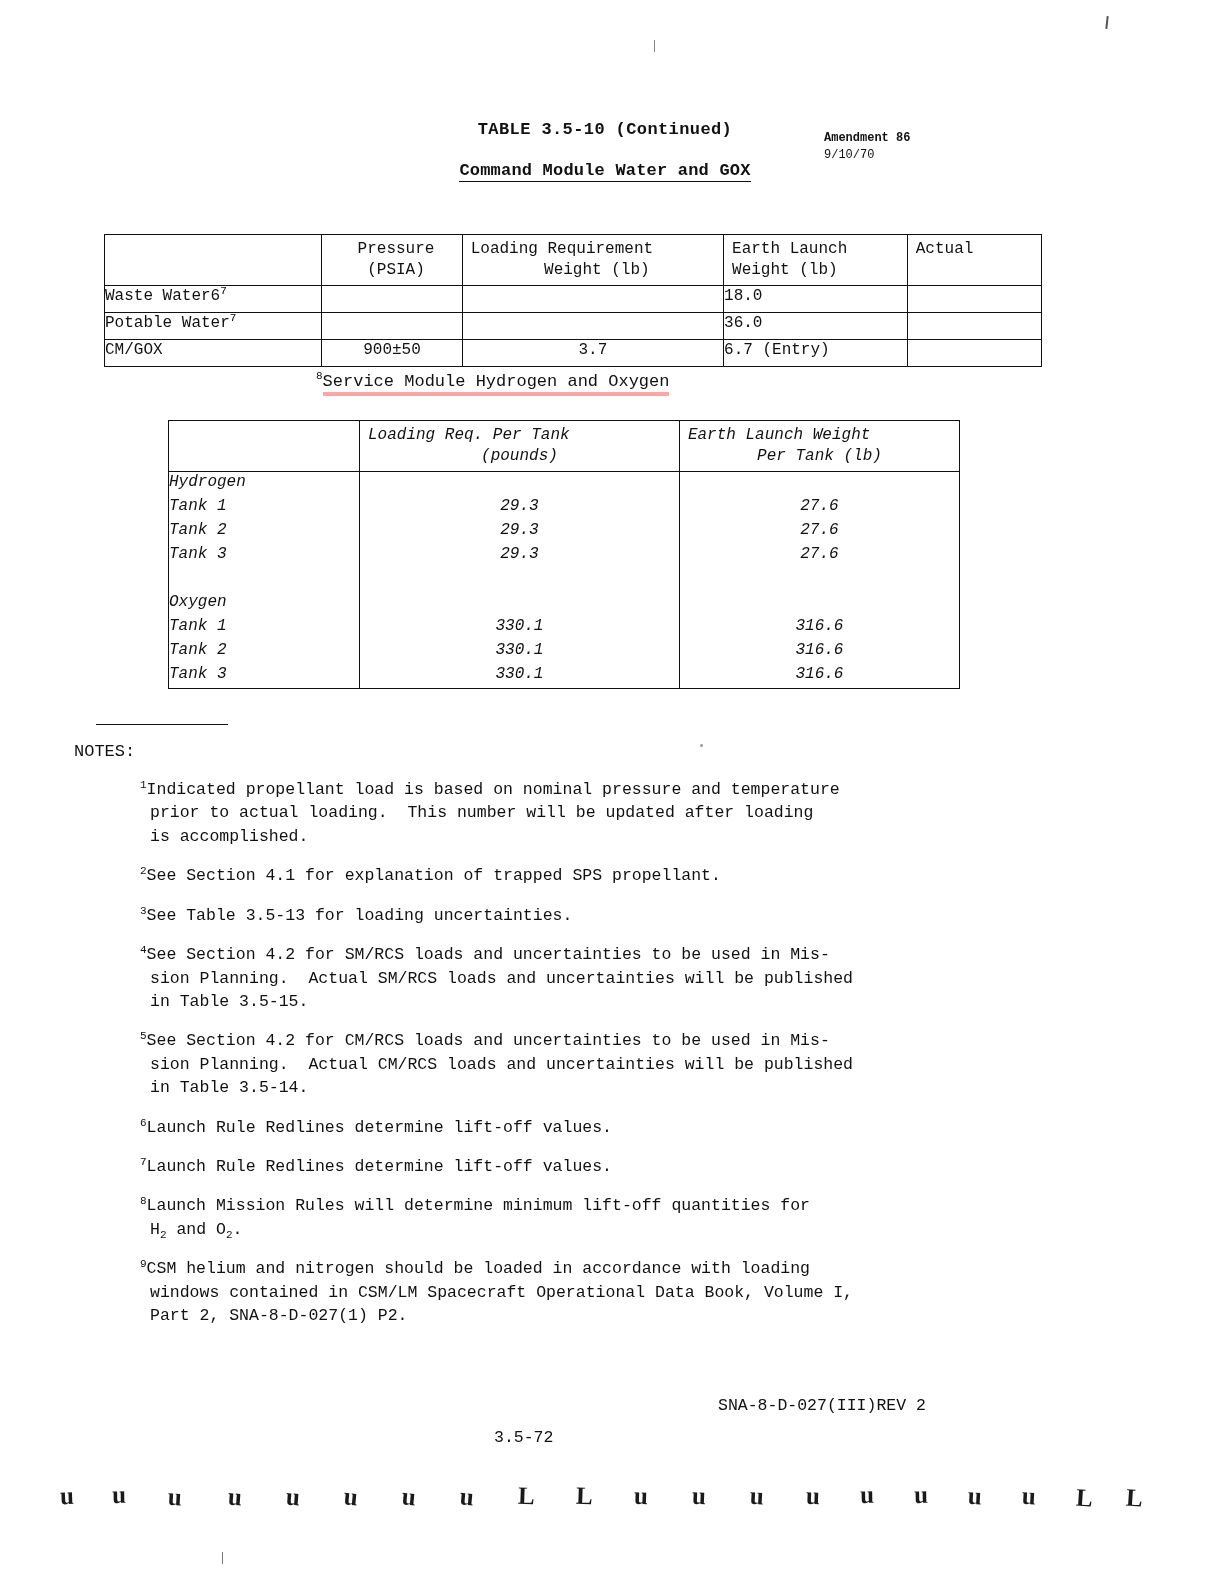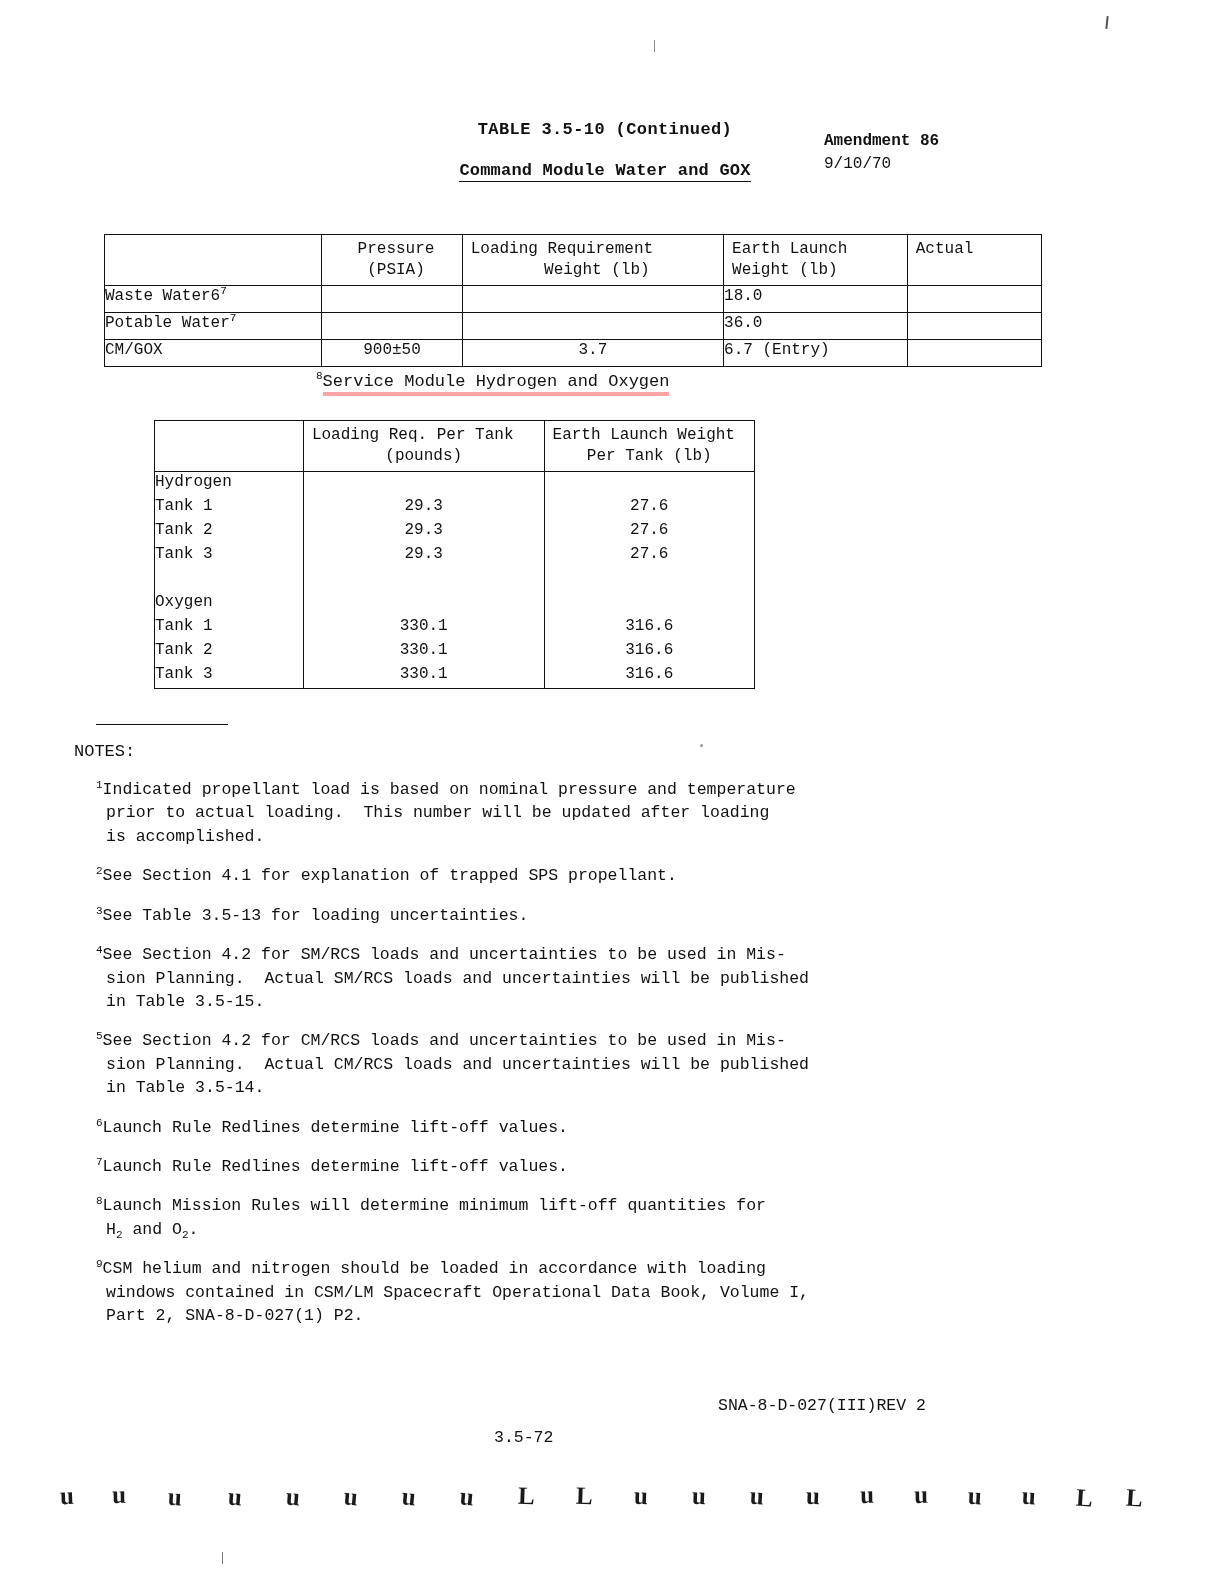--- a/index.html
+++ b/index.html
@@ -41,21 +41,21 @@
     margin-top: 22px;
     display: inline-block;
     border-bottom: 1px solid #111;
     padding-bottom: 1px;
     letter-spacing: 0.2px;
   }
   .amendment {
     position: absolute;
     left: 824px;
     top: 130px;
-    font-size: 16px;
+    font-size: 12px;
     font-weight: bold;
     line-height: 1.45;
   }
   .amendment .date { font-weight: normal; }
 
   
   .tbl {
     position: absolute;
     border-collapse: collapse;
     font-size: 16px;
@@ -108,23 +108,24 @@
     top: 372px;
     font-size: 17px;
   }
   .subhead .u {
     border-bottom: 4px solid #fca5a5;
     padding-bottom: 1px;
   }
 
   
   #table-smho {
-    left: 154px;
+    left: 168px;
     top: 420px;
-    width: 601px;
+    width: 792px;
+    font-style: italic;
   }
   #table-smho .c0 { width: 162px; }
   #table-smho .c1 { width: 272px; }
   #table-smho .c2 { width: 238px; }
 
   #table-smho .hd td { height: 44px; }
   #table-smho .body td {
     border-left: 1px solid #111;
     border-right: 1px solid #111;
     border-top: none;
@@ -156,20 +157,21 @@
     top: 778px;
     width: 1000px;
     font-size: 16.5px;
     line-height: 1.42;
   }
   .note {
     margin-bottom: 16px;
     text-indent: -10px;
     padding-left: 10px;
     white-space: pre-wrap;
+    margin-left: 44px;
   }
   .note .mark {
     font-size: 11px;
     vertical-align: super;
     line-height: 0;
   }
 
   
   .doc-id {
     position: absolute;

